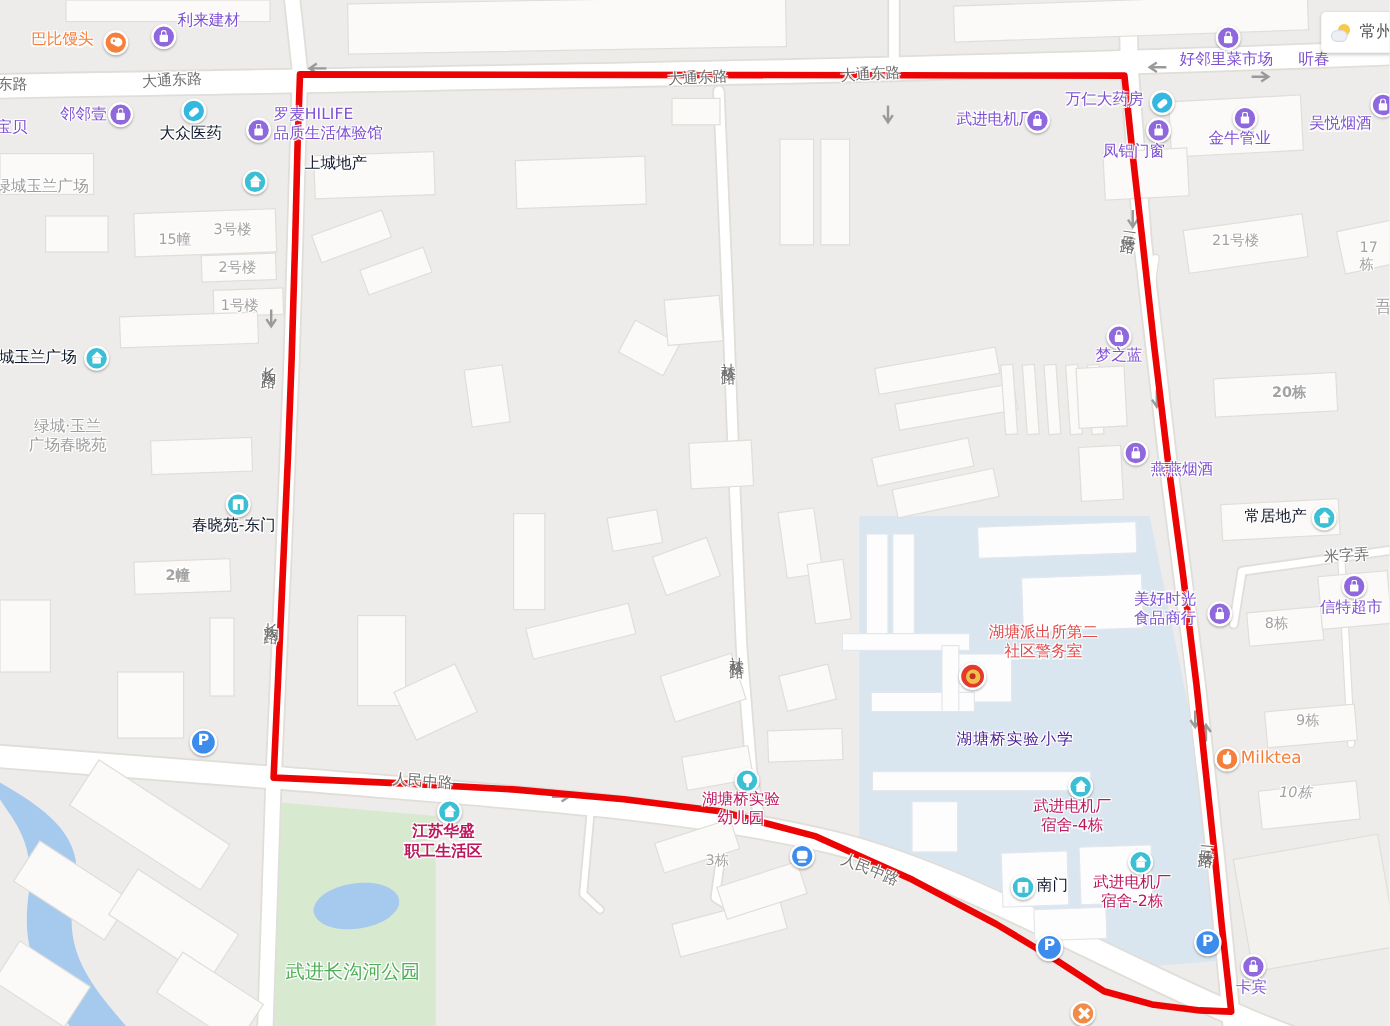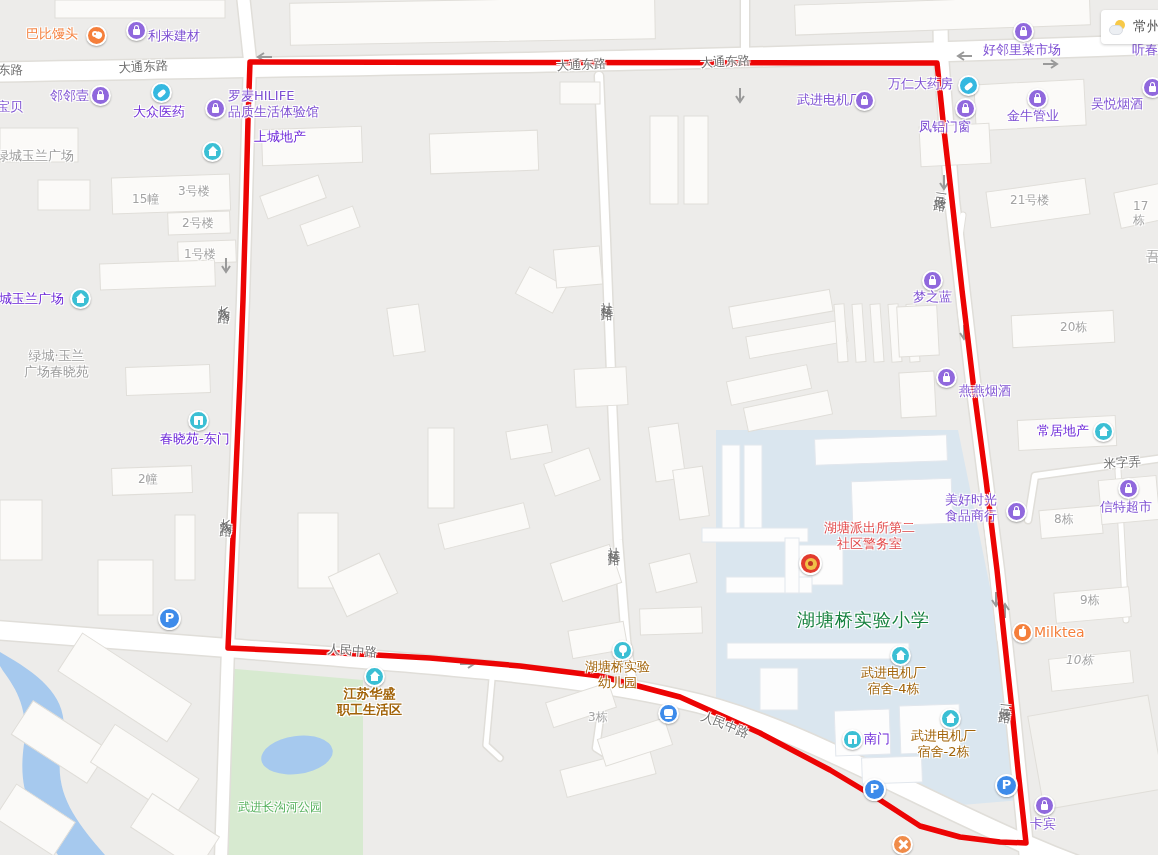--- a/index.html
+++ b/index.html
@@ -4,29 +4,29 @@
 <style>
   html,body{margin:0;padding:0;background:#fff;}
   #stage{position:relative;width:1158px;height:855px;overflow:hidden;
          font-family:"DejaVu Sans","Liberation Sans",sans-serif;background:#edecea;}
   #basemap{position:absolute;left:0;top:0;}
   .lbl{position:absolute;font-size:13px;line-height:1.2;white-space:pre-line;
        text-shadow:-1px -1px 0 #fff,1px -1px 0 #fff,-1px 1px 0 #fff,1px 1px 0 #fff,0 0 3px #fff;
        transform-origin:0 0;pointer-events:auto;}
   .ctr{text-align:center;}
   .purple{color:#7d4fd3;}
-  .teal{color:#6d28d9;}
-  .blue{color:#a16207;}
+  .teal{color:#0f172a;}
+  .blue{color:#be185d;}
   .gray{color:#9c9c9c;}
   .roadlbl{color:#6e6e6e;font-size:12.5px;}
   .bldg{color:#a3a3a3;font-size:12px;}
   .red{color:#e34747;}
-  .green{color:#4fae57;font-size:12px;text-align:right;}
+  .green{color:#4fae57;font-size:16px;text-align:right;}
   .orange{color:#f57f3b;}
-  .schooltxt{color:#15803d;font-size:18px;letter-spacing:1px;}
+  .schooltxt{color:#4c1d95;font-size:13px;letter-spacing:1px;}
   .vert{writing-mode:vertical-rl;letter-spacing:3px;}
   
   .icon{position:absolute;width:17px;height:17px;border-radius:50%;border:2px solid #fff;
         box-shadow:0 1px 2px rgba(0,0,0,.3);box-sizing:content-box;}
   .icon::before,.icon::after{content:"";position:absolute;}
   .i-bag{background:#9068dd;}
   .i-bag::before{left:5px;top:7px;width:7px;height:6px;background:#fff;border-radius:1px;}
   .i-bag::after{left:6px;top:3px;width:5px;height:5px;border:1.5px solid #fff;border-bottom:none;
                 border-radius:4px 4px 0 0;box-sizing:border-box;}
   .i-pill{background:#35b8e0;}
@@ -230,41 +230,41 @@
 <div class="lbl roadlbl vert" style="left:936px;top:182px;transform:rotate(8deg);">三塘路</div>
 <div class="lbl roadlbl vert" style="left:1000px;top:694px;transform:rotate(6deg);">三塘路</div>
 <div class="lbl roadlbl" style="left:328px;top:641px;transform:rotate(4deg);">人民中路</div>
 <div class="lbl roadlbl" style="left:705px;top:708px;transform:rotate(22deg);">人民中路</div>
 <div class="lbl roadlbl" style="left:1103px;top:456px;transform:rotate(-4deg);">米字弄</div>
 
 <div class="lbl bldg" style="left:132px;top:192px;">15幢</div>
 <div class="lbl bldg" style="left:178px;top:184px;">3号楼</div>
 <div class="lbl bldg" style="left:182px;top:216px;text-align:right;">2号楼</div>
 <div class="lbl bldg" style="left:184px;top:247px;">1号楼</div>
-<div class="lbl bldg" style="left:138px;top:472px;">2幢</div>
+<div class="lbl bldg" style="left:138px;top:472px;font-weight:bold;">2幢</div>
 <div class="lbl bldg" style="left:1010px;top:193px;">21号楼</div>
 <div class="lbl bldg" style="left:1133px;top:199px;">17栋</div>
 <div class="lbl bldg" style="left:1146px;top:248px;font-size:14px;">吾</div>
-<div class="lbl bldg" style="left:1060px;top:320px;">20栋</div>
+<div class="lbl bldg" style="left:1060px;top:320px;font-weight:bold;">20栋</div>
 <div class="lbl bldg" style="left:1054px;top:512px;">8栋</div>
 <div class="lbl bldg" style="left:1080px;top:593px;">9栋</div>
 <div class="lbl bldg" style="left:1066px;top:653px;font-style:italic;">10栋</div>
 <div class="lbl bldg" style="left:588px;top:710px;">3栋</div>
 
 <div class="lbl gray" style="left:-4px;top:148px;">绿城玉兰广场</div>
 <div class="lbl gray ctr" style="left:24px;top:348px;">绿城·玉兰
 广场春晓苑</div>
 <div class="lbl schooltxt" style="left:797px;top:609px;">湖塘桥实验小学</div>
 <div class="lbl green" style="left:238px;top:800px;">武进长沟河公园</div>
 
 <div class="lbl orange" style="left:26px;top:26px;">巴比馒头</div>
 <span class="icon i-hand" style="left:86px;top:25px;"></span>
 
 <span class="icon i-bag" style="left:126px;top:20px;"></span>
-<div class="lbl purple" style="left:148px;top:28px;">利来建材</div>
+<div class="lbl purple" style="left:148px;top:10px;">利来建材</div>
 
 <span class="icon i-bag" style="left:1013px;top:21px;"></span>
 <div class="lbl purple" style="left:983px;top:42px;">好邻里菜市场</div>
 
 <div class="lbl purple" style="left:-3px;top:99px;">宝贝</div>
 
 <div class="lbl purple" style="left:50px;top:88px;">邻邻壹</div>
 <span class="icon i-bag" style="left:90px;top:85px;"></span>
 
 <span class="icon i-pill" style="left:151px;top:82px;"></span>
@@ -285,21 +285,21 @@
 
 <span class="icon i-bag" style="left:955px;top:98px;"></span>
 <div class="lbl purple" style="left:919px;top:119px;">凤铝门窗</div>
 
 <span class="icon i-bag" style="left:1027px;top:88px;"></span>
 <div class="lbl purple" style="left:1007px;top:108px;">金牛管业</div>
 
 <span class="icon i-bag" style="left:1142px;top:77px;"></span>
 <div class="lbl purple" style="left:1091px;top:96px;">吴悦烟酒</div>
 
-<div class="lbl purple" style="left:1132px;top:42px;z-index:5;">听春</div>
+<div class="lbl purple" style="left:1082px;top:42px;z-index:5;">听春</div>
 
 <div class="lbl teal" style="left:-14px;top:291px;">绿城玉兰广场</div>
 <span class="icon i-house" style="left:70px;top:288px;"></span>
 
 <span class="icon i-gate" style="left:188px;top:410px;"></span>
 <div class="lbl teal" style="left:160px;top:431px;">春晓苑-东门</div>
 
 <span class="icon i-bag" style="left:922px;top:270px;"></span>
 <div class="lbl purple" style="left:913px;top:289px;">梦之蓝</div>
 

